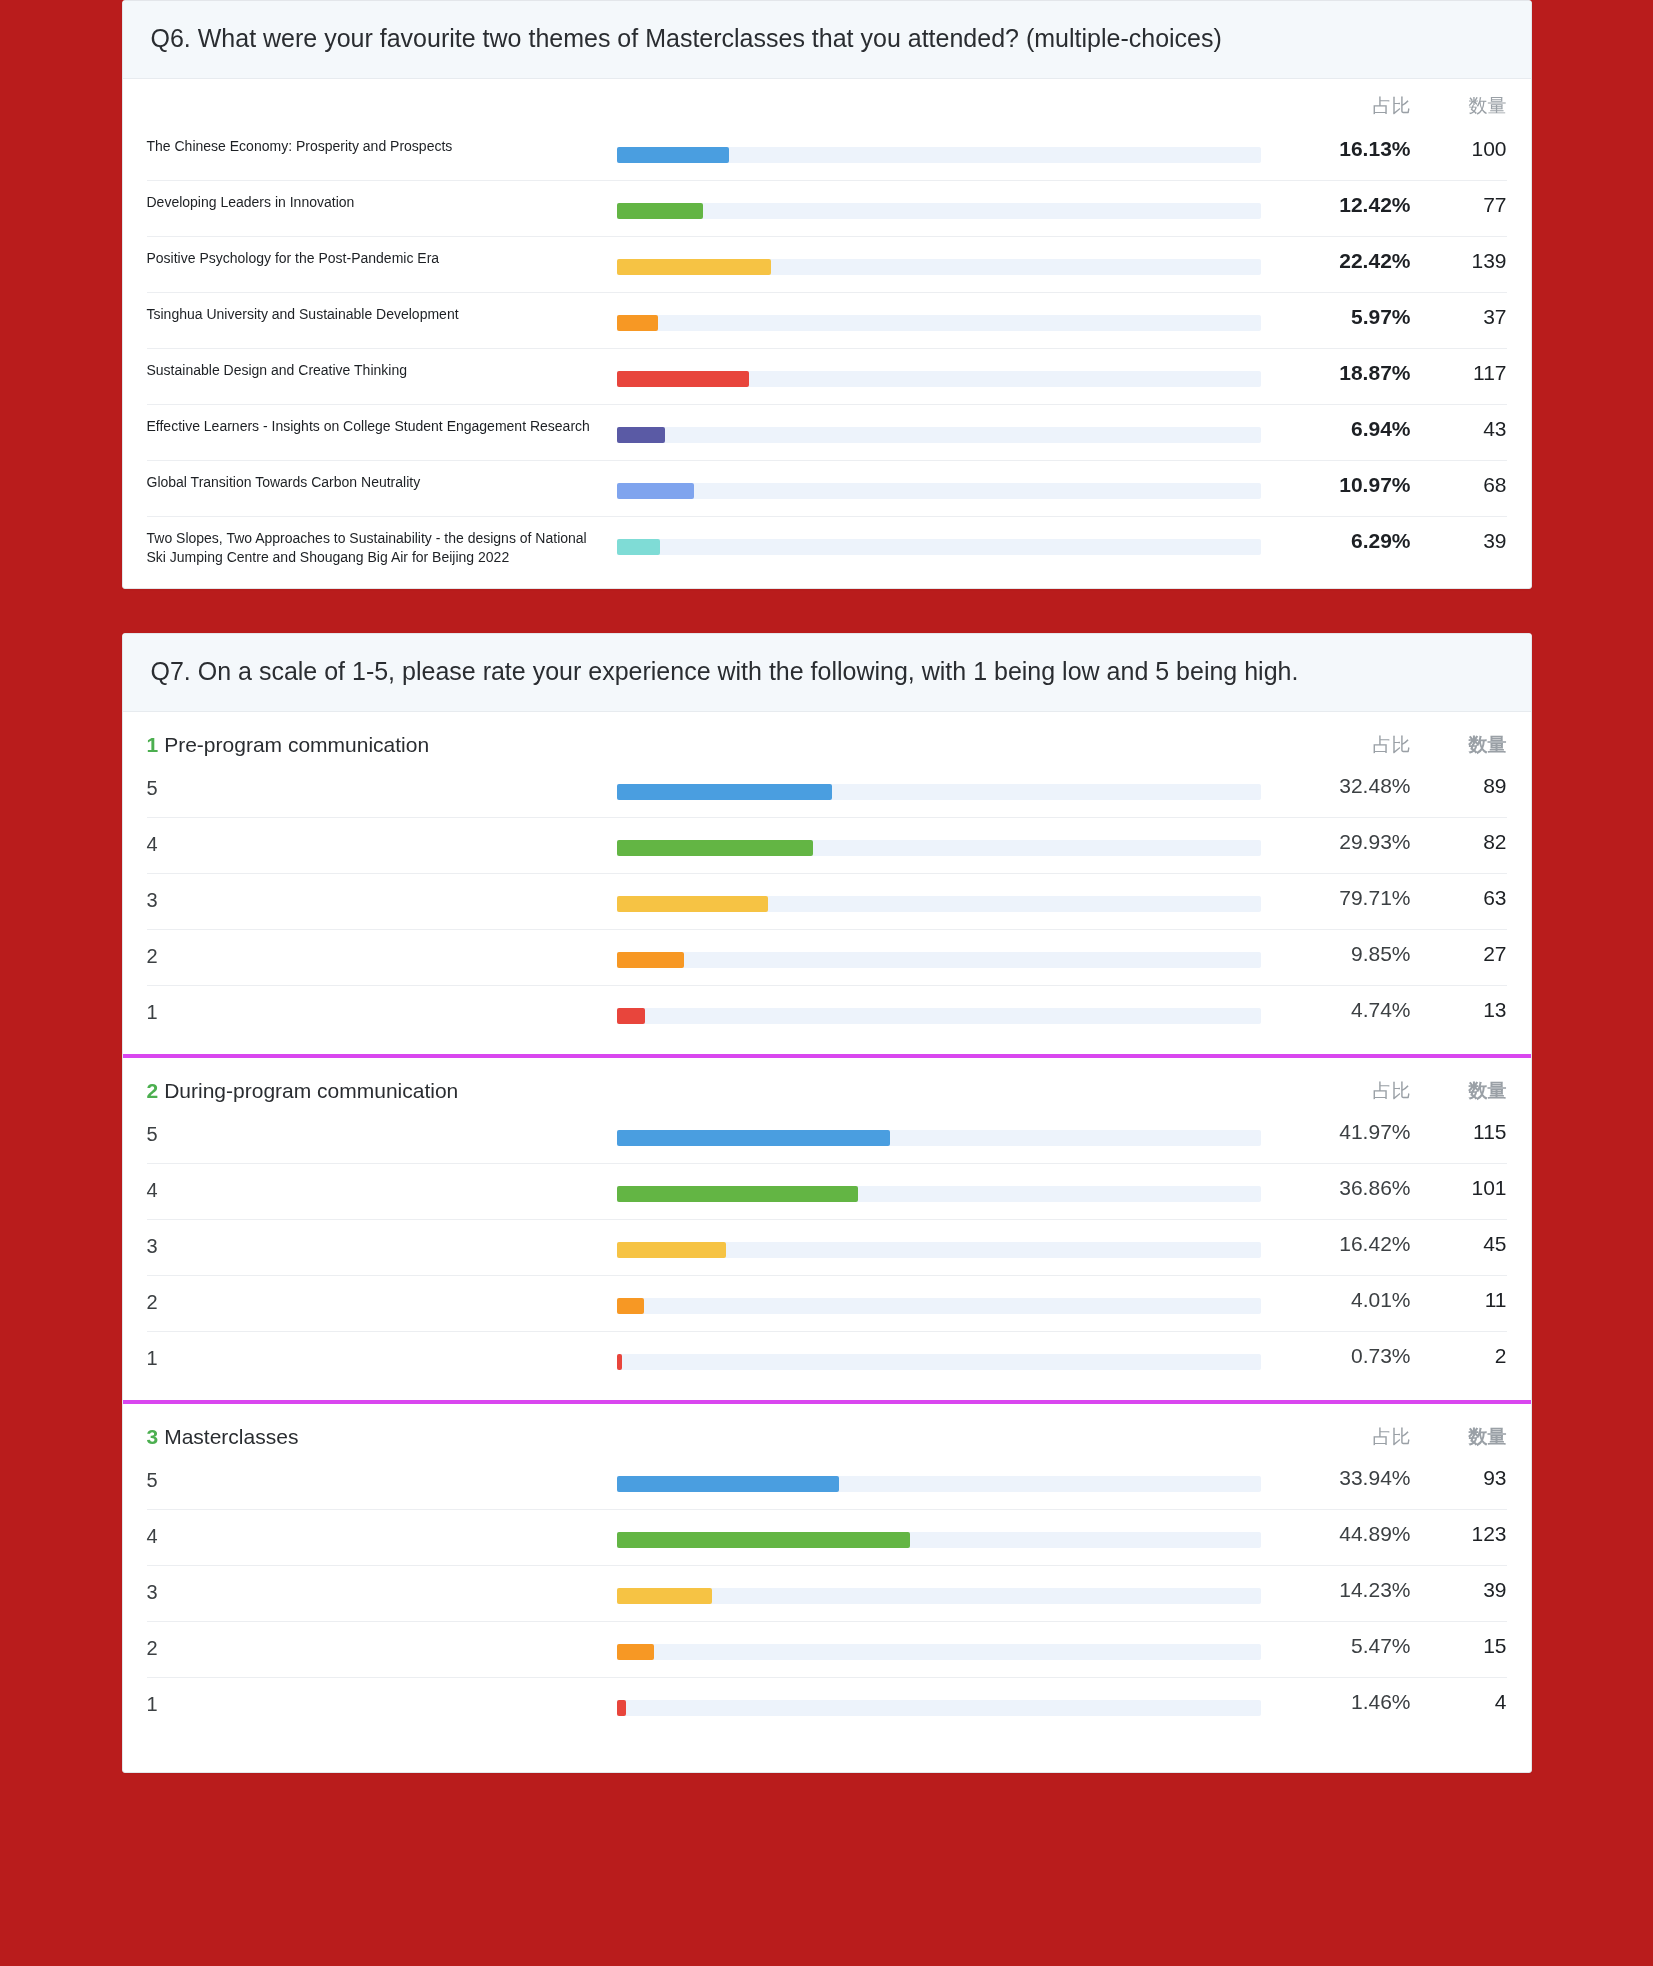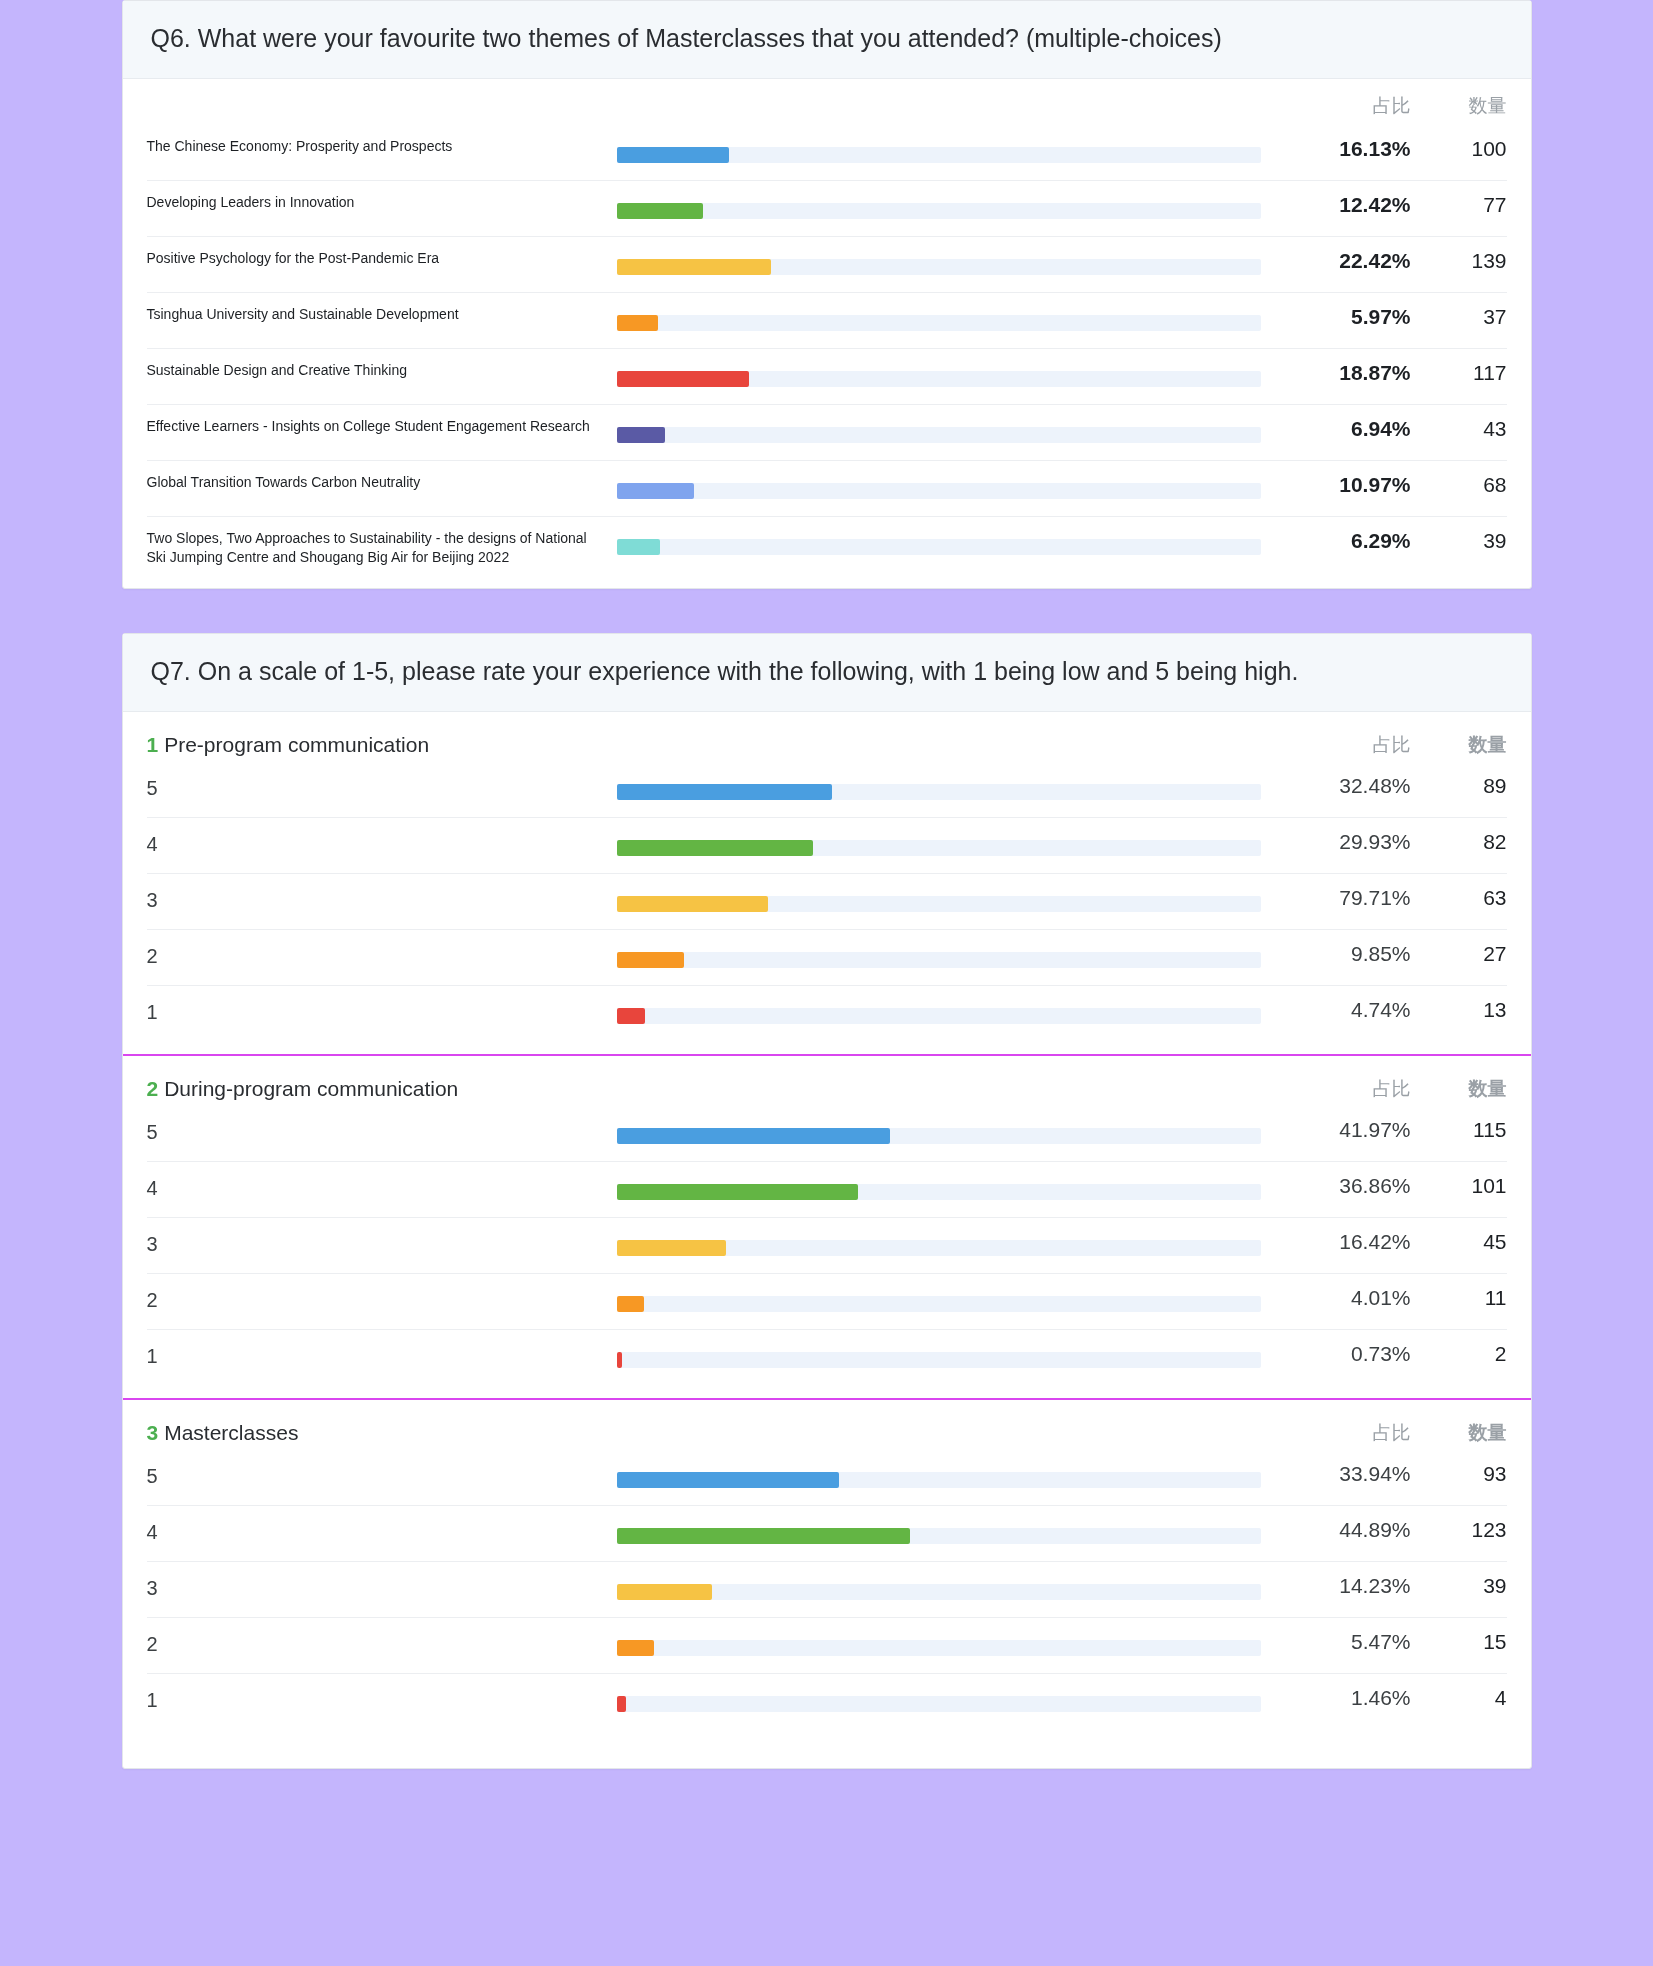--- a/index.html
+++ b/index.html
@@ -5,21 +5,21 @@
   * { box-sizing: border-box; }
   html, body {
     margin: 0; padding: 0;
     background: #ffffff;
     font-family: "Liberation Sans", sans-serif;
   }
   .page {
     width: 1653px;
     min-height: 1966px;
     padding: 0 0 0 0;
-    background: #c4b5fd;
+    background: #b91c1c;
     position: relative;
   }
   .card {
     margin: 0 auto;
     width: 1410px;
     background: #ffffff;
     border: 1px solid #e3e6ea;
     border-radius: 3px;
     box-shadow: 0 1px 2px rgba(0,0,0,0.04);
   }
@@ -98,21 +98,21 @@
   .rows.scale .row .pct { font-weight: normal; color: #3c4043; }
   .row .cnt {
     width: 96px;
     text-align: right;
     font-size: 21px;
     font-weight: normal;
     color: #1d2024;
     padding: 6px 0 0 0;
   }
 
-  .sub-block { border-bottom: 2px solid #d946ef; }
+  .sub-block { border-bottom: 4px solid #d946ef; }
   .sub-block:last-child { border-bottom: none; }
   .sub-head {
     display: flex;
     align-items: center;
     padding: 20px 24px 4px 24px;
   }
   .sub-head .sub-title {
     flex: 1;
     font-size: 21px;
     color: #2a2d31;

